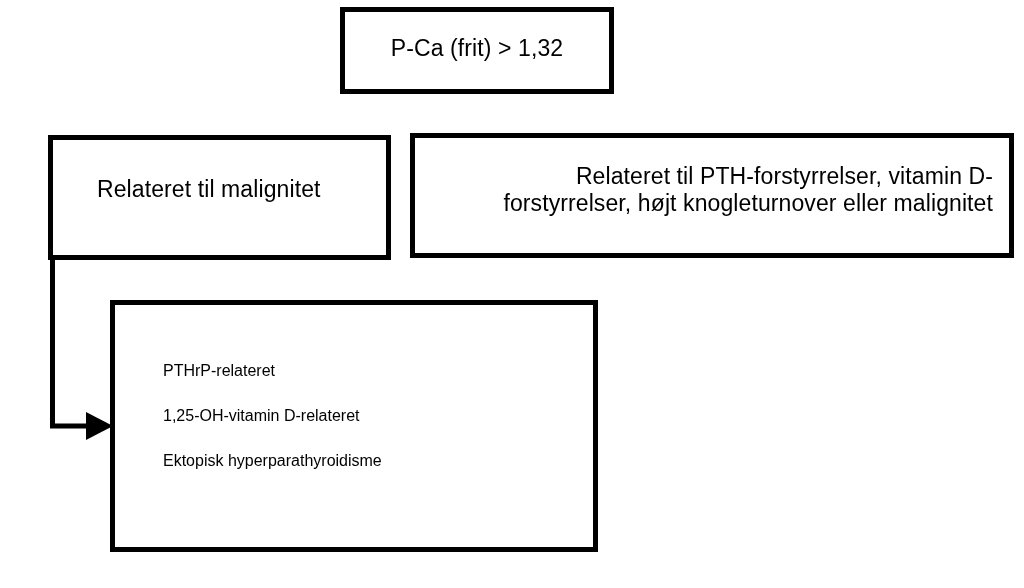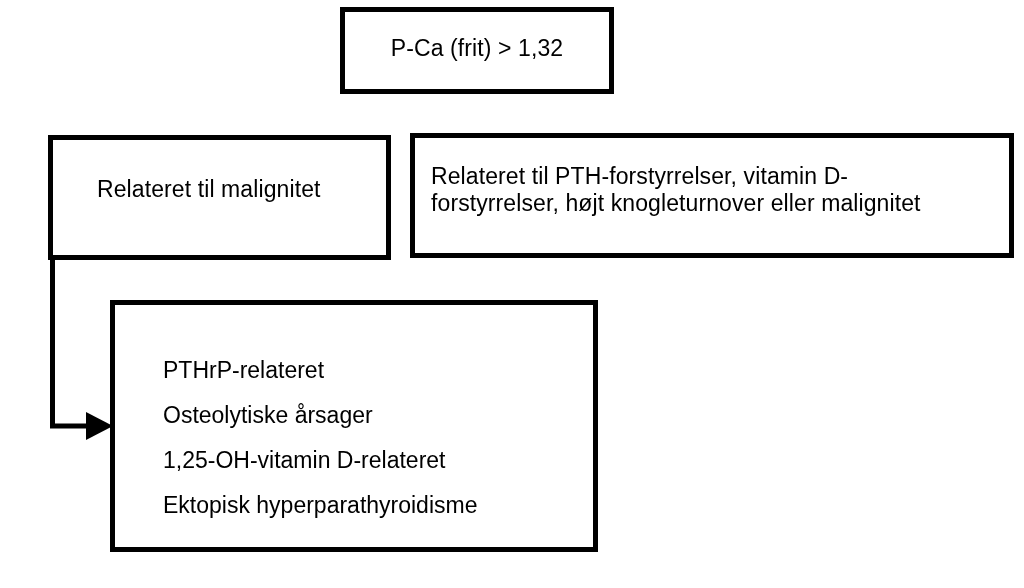--- a/index.html
+++ b/index.html
@@ -74,43 +74,44 @@
   }
 
   
   #node-other-causes {
     left: 410px;
     top: 133px;
     width: 604px;
     height: 125px;
   }
   #node-other-causes .node-text {
-    text-align: left;
+    text-align: right;
     padding: 0 16px;
     position: relative;
     top: -6px;
+    margin-left: 12px;
   }
 
   
   #node-malignancy-causes {
     left: 110px;
     top: 300px;
     width: 488px;
     height: 252px;
     justify-content: flex-start;
   }
   #node-malignancy-causes .cause-list {
     margin: 0;
     padding: 0;
     list-style: none;
     padding-left: 48px;
     padding-top: 43px;
   }
   #node-malignancy-causes .cause-item {
-    font-size: 23px;
+    font-size: 16px;
     line-height: 45px;
     text-align: left;
     white-space: nowrap;
   }
 
   
   #connector-malignancy-to-causes {
     position: absolute;
     left: 0;
     top: 0;
@@ -132,21 +133,20 @@
     <div class="node-text">Relateret til malignitet</div>
   </div>
 
   <div class="node" id="node-other-causes">
     <div class="node-text"><span>Relateret til PTH-forstyrrelser, vitamin D-</span><br><span>forstyrrelser, højt knogleturnover eller malignitet</span></div>
   </div>
 
   <div class="node" id="node-malignancy-causes">
     <ul class="cause-list">
       <li class="cause-item">PTHrP-relateret</li>
-      <li class="cause-item">Osteolytiske årsager</li>
       <li class="cause-item">1,25-OH-vitamin D-relateret</li>
       <li class="cause-item">Ektopisk hyperparathyroidisme</li>
     </ul>
   </div>
 
   <svg id="connector-malignancy-to-causes" viewBox="0 0 1024 588">
     <path d="M 52.5 259 L 52.5 426 L 91 426" fill="none" stroke="#000000" stroke-width="5"></path>
     <polygon points="86,412 113,426 86,440" fill="#000000"></polygon>
   </svg>
 

